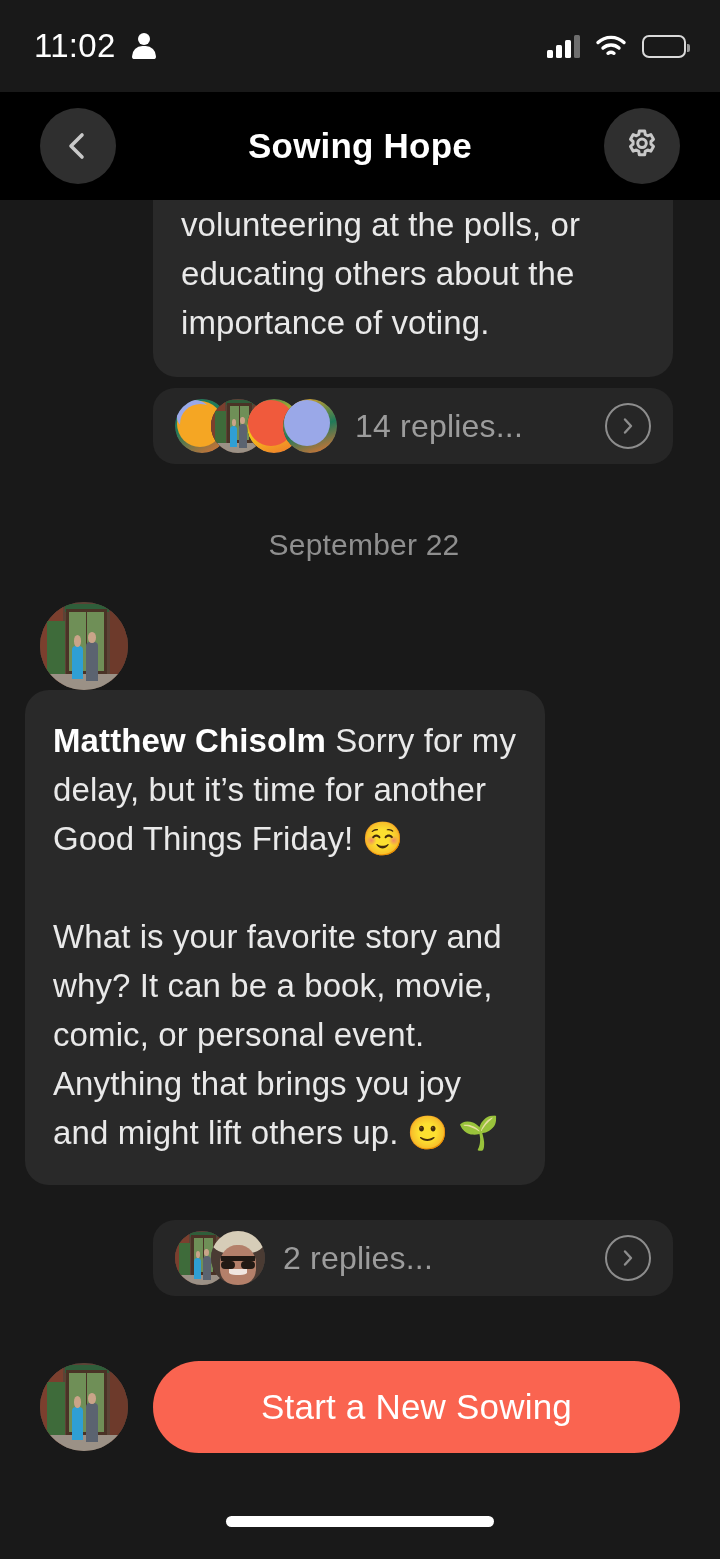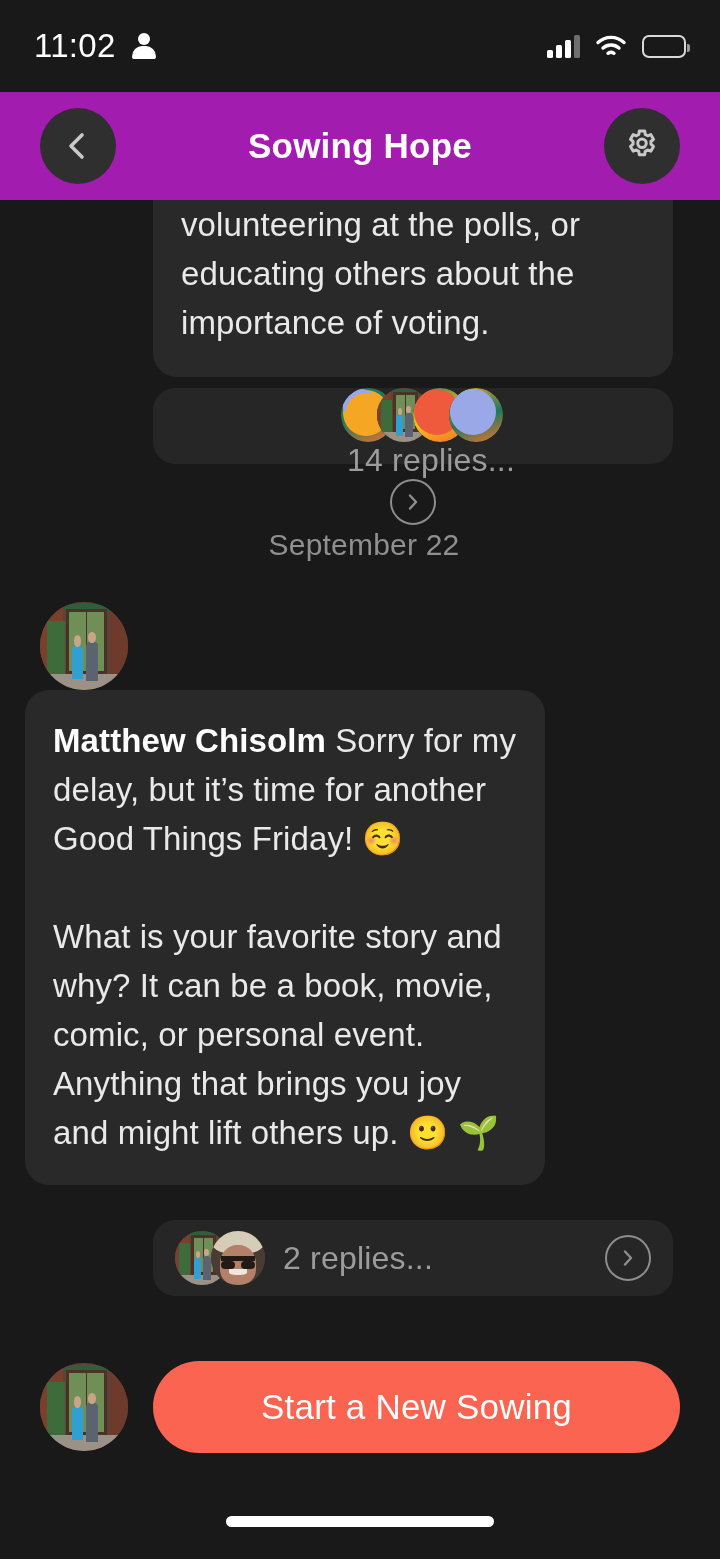--- a/index.html
+++ b/index.html
@@ -43,21 +43,21 @@
   .battery::after {
     content:""; position:absolute; right:-6px; top:7px; width:3px; height:8px;
     background:#9a9a9a; border-radius:0 2px 2px 0;
   }
   .battery .fill { height:100%; width:42%; background:#fff; border-radius:3px; }
 
   
   .header {
     position:absolute; top:92px; left:0; right:0; height:108px;
     display:flex; align-items:center; padding:0 40px; z-index:6;
-    background:#a21caf;
+    background:#000000;
   }
   .circle-btn {
     width:76px; height:76px; border-radius:50%; background:#2f2f2f;
     display:flex; align-items:center; justify-content:center; flex:0 0 auto;
   }
   .back-chevron { width:30px; height:30px; display:block; }
   .gear-icon { width:38px; height:38px; display:block; }
   .header-title {
     flex:1; text-align:center; color:#ffffff;
     font-size:35px; font-weight:700; letter-spacing:.2px;
@@ -208,21 +208,21 @@
       </svg>
     </div>
   </div>
 
   <div class="messages">
 
     <div class="bubble clipped">
       <p>volunteering at the polls, or educating others about the importance of voting.</p>
     </div>
 
-    <div class="replies" style="top:202px;flex-direction:column;">
+    <div class="replies" style="top:202px;">
       <div class="avatar-stack">
         <span class="av">
           <span class="ph-ring" style="background:linear-gradient(150deg,#1f7a5a 0%,#1f7a5a 40%,#f0722e 100%)"></span>
           <span class="ph-core" style="inset:2px 6px 6px 2px;background:#f5a623;"></span>
           <span class="ph-core" style="left:2px;top:1px;width:62%;height:52%;background:#9aa8e8;border-radius:50% 50% 60% 40%;"></span>
           <span class="ph-core" style="inset:5px 8px 9px 5px;background:#f5a623;"></span>
         </span>
         <span class="av">
           <span class="photo-building">
             <span class="brick-l"></span>

